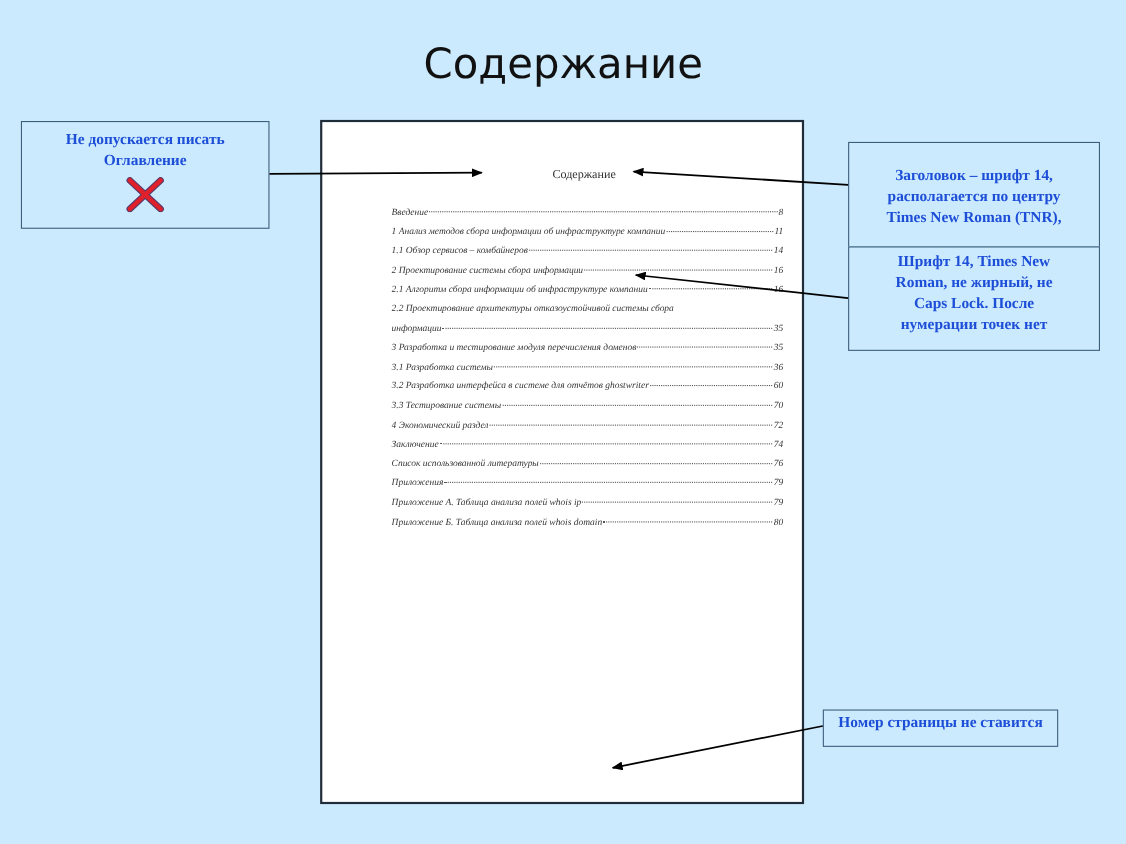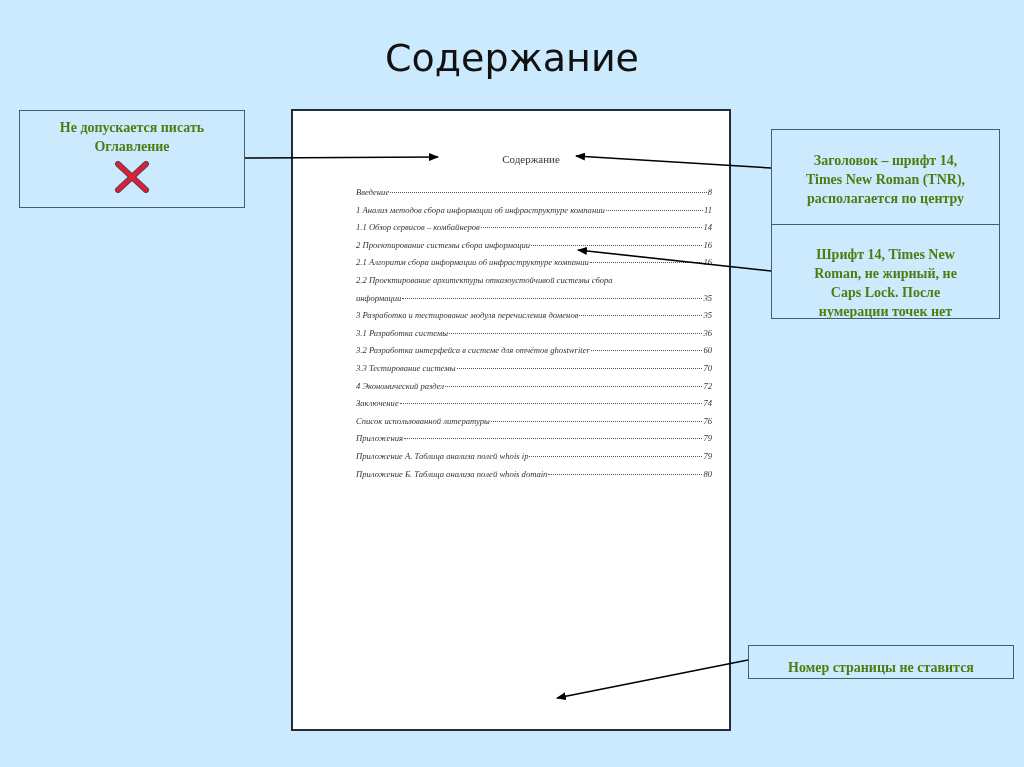--- a/index.html
+++ b/index.html
@@ -40,27 +40,27 @@
     .toc-dots {
       flex: 1 1 auto; overflow: hidden; margin: 0 1px;
       border-bottom: 1px dotted #555; height: 0; transform: translateY(-2px);
     }
     .toc-page { flex: 0 0 auto; }
     .callout {
       position: absolute; background: #cbeafd;
       border: 1.5px solid #3d5f7e;
       box-sizing: border-box;
       font-family: "Liberation Serif", serif;
-      font-weight: bold; color: #4d7c0f;
+      font-weight: bold; color: #1d4ed8;
       text-align: center; font-size: 14px; line-height: 19px;
     }
     .callout-left { left: 19px; top: 110px; width: 226px; height: 98px; padding-top: 7px; }
     .callout-r1 { left: 771px; top: 129px; width: 229px; height: 96px; padding-top: 21px; }
-    .callout-r2 { left: 771px; top: 224px; width: 229px; height: 95px; padding-top: 20px; }
-    .callout-bottom { left: 748px; top: 645px; width: 266px; height: 34px; padding-top: 12px; }
+    .callout-r2 { left: 771px; top: 224px; width: 229px; height: 95px; padding-top: 4px; }
+    .callout-bottom { left: 748px; top: 645px; width: 214px; height: 34px; padding-top: 2px; }
     .cross-icon { display: block; margin: 5px auto 0; }
     svg.arrows { position: absolute; left: 0; top: 0; width: 1024px; height: 767px; pointer-events: none; }
   </style>
 </head>
 <body>
 
 <div class="slide-title">Содержание</div>
 
 <div class="doc-page">
   <div class="doc-heading">Содержание</div>
@@ -157,22 +157,22 @@
   <svg class="cross-icon" width="36" height="32" viewBox="0 0 36 32">
     <line x1="4" y1="3" x2="32" y2="29" stroke="#5a3a6a" stroke-width="6" stroke-linecap="round"></line>
     <line x1="32" y1="3" x2="4" y2="29" stroke="#5a3a6a" stroke-width="6" stroke-linecap="round"></line>
     <line x1="4" y1="3" x2="32" y2="29" stroke="#e0202a" stroke-width="4" stroke-linecap="round"></line>
     <line x1="32" y1="3" x2="4" y2="29" stroke="#e0202a" stroke-width="4" stroke-linecap="round"></line>
   </svg>
 </div>
 
 <div class="callout callout-r1">
   <div>Заголовок – шрифт 14,</div>
+  <div>располагается по центру</div>
   <div>Times New Roman (TNR),</div>
-  <div>располагается по центру</div>
 </div>
 
 <div class="callout callout-r2">
   <div>Шрифт 14, Times New</div>
   <div>Roman, не жирный, не</div>
   <div>Caps Lock. После</div>
   <div>нумерации точек нет</div>
 </div>
 
 <div class="callout callout-bottom">

